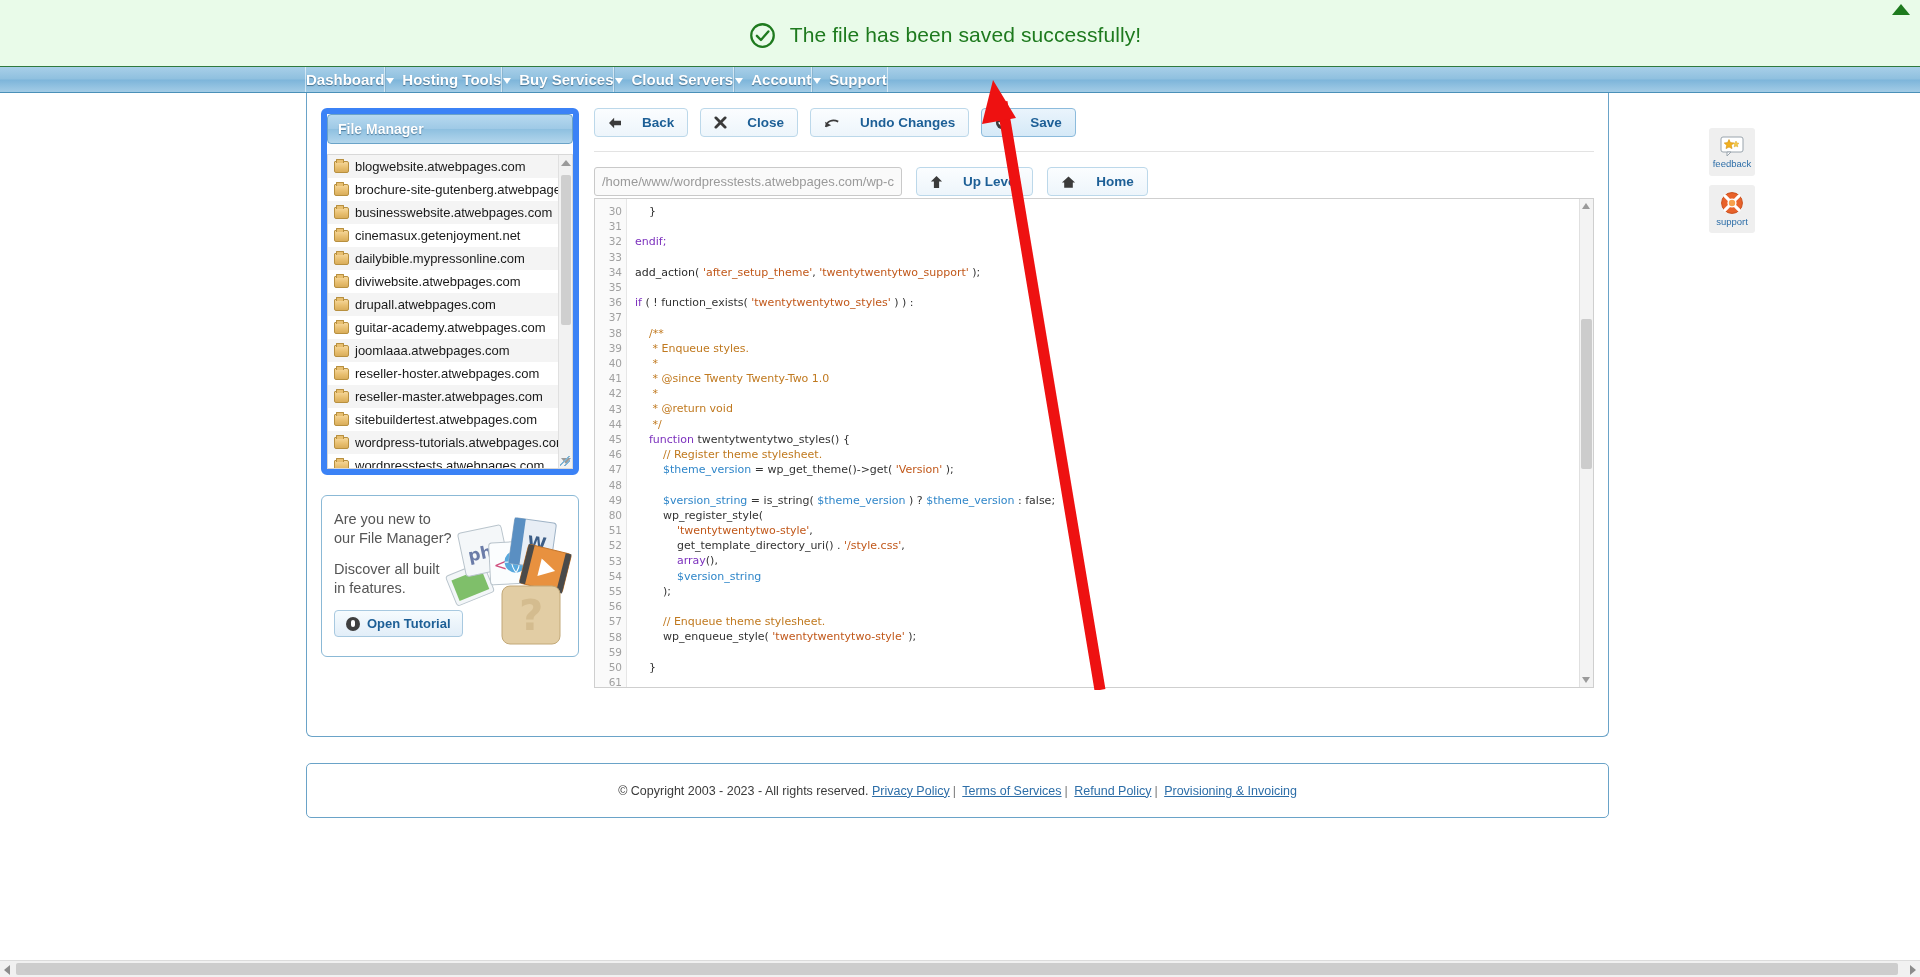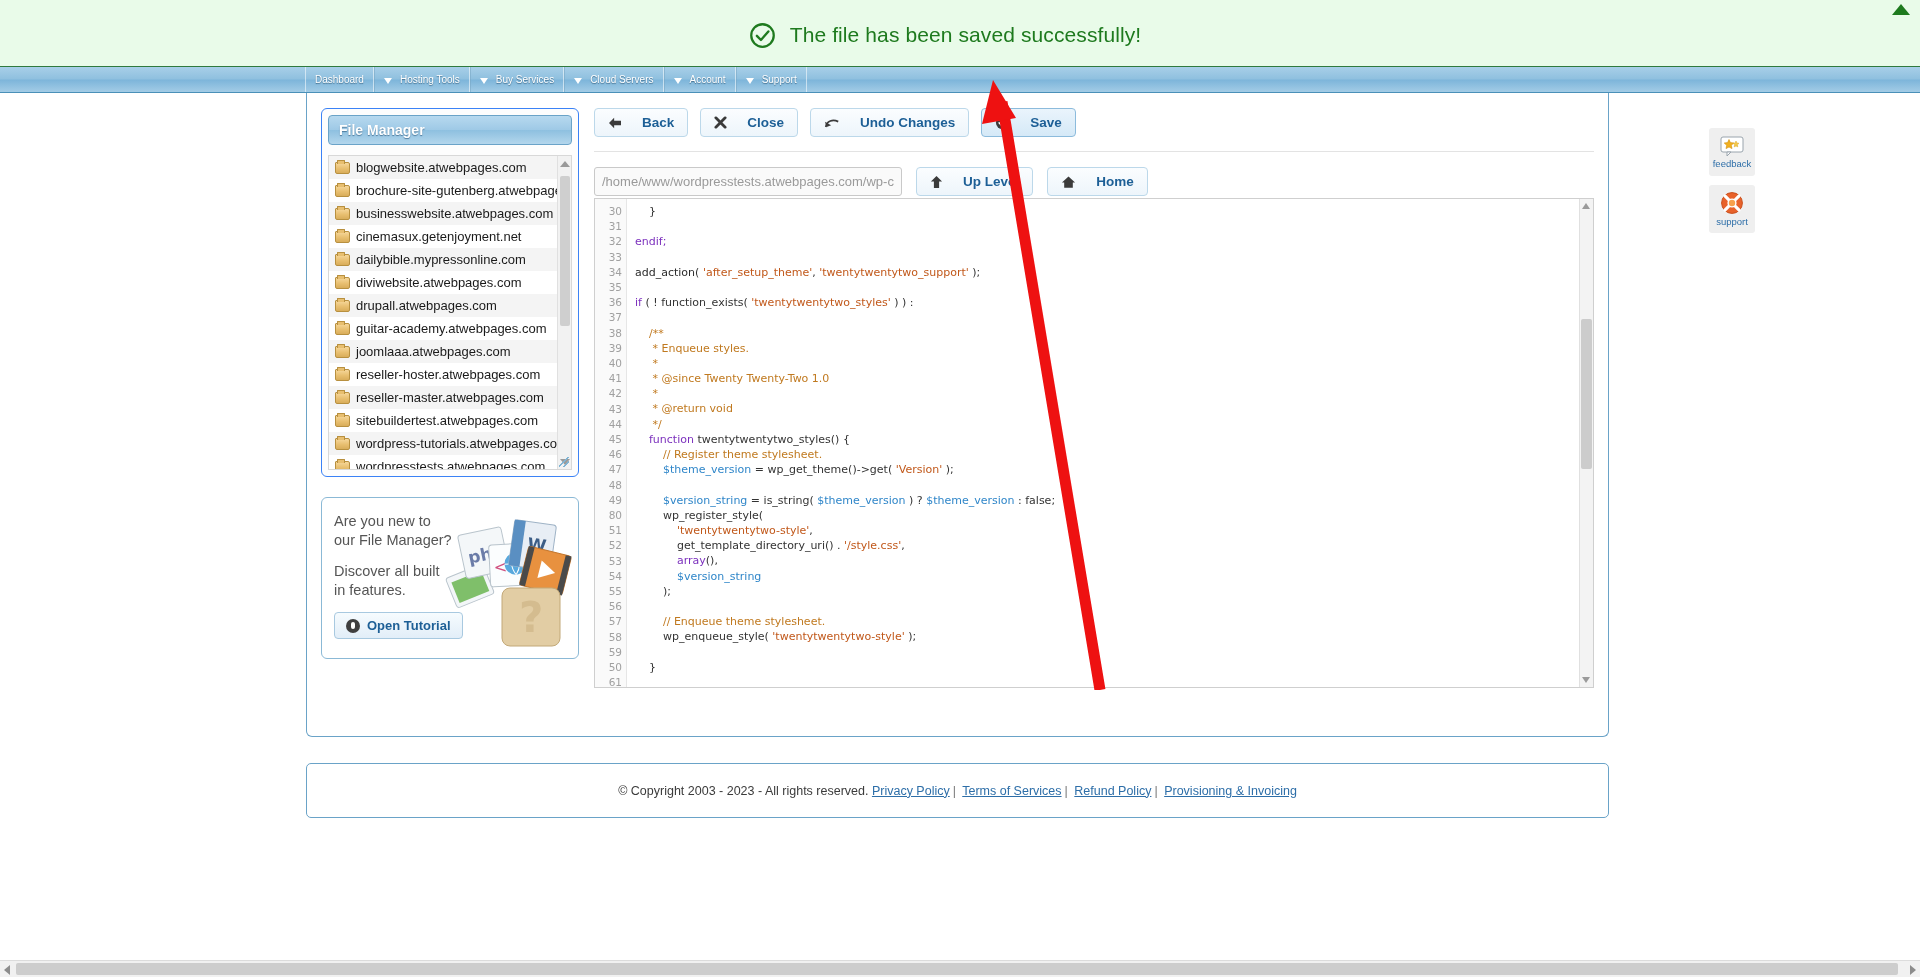--- a/index.html
+++ b/index.html
@@ -72,24 +72,24 @@
   .nav-items {
     display: flex;
     align-items: stretch;
     height: 100%;
     margin-left: 305px;
   }
   .nav-item {
     display: flex;
     align-items: center;
     gap: 8px;
-    padding: 0 9px;
+    padding: 0 0;
     color: #ffffff;
-    font-size: 10px;
-    font-weight: normal;
+    font-size: 15px;
+    font-weight: bold;
     text-shadow: 0 1px 1px rgba(40,80,110,.7);
     border-right: 1px solid rgba(255,255,255,.55);
     border-left: 1px solid rgba(120,165,195,.55);
     white-space: nowrap;
     cursor: pointer;
   }
   .nav-item:first-child { border-left: 1px solid rgba(255,255,255,.55); }
   .nav-caret {
     width: 0; height: 0;
     border-left: 4px solid transparent;
@@ -111,24 +111,24 @@
     box-sizing: border-box;
   }
 
   
   .left-col {
     position: absolute;
     left: 14px; top: 15px;
     width: 258px;
   }
   .fm-box {
-    border: 1px solid #3b82f6;
+    border: 6px solid #3b82f6;
     border-radius: 6px;
     background: #fdfdfd;
-    padding: 6px;
+    padding: 0;
     box-sizing: border-box;
   }
   .fm-header {
     background: linear-gradient(to bottom, #b7d9ef 0%, #9ec9e6 50%, #8ec0e0 51%, #b3d6ec 100%);
     border: 1px solid #6aa3c8;
     border-radius: 4px;
     color: #ffffff;
     font-size: 14px;
     font-weight: bold;
     text-shadow: 0 1px 1px rgba(45,90,125,.7);

